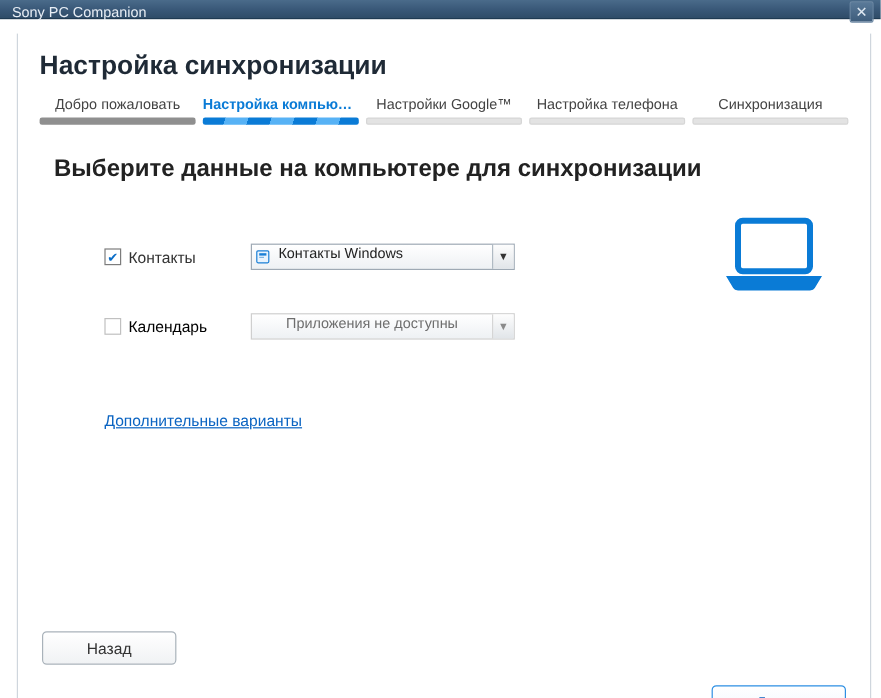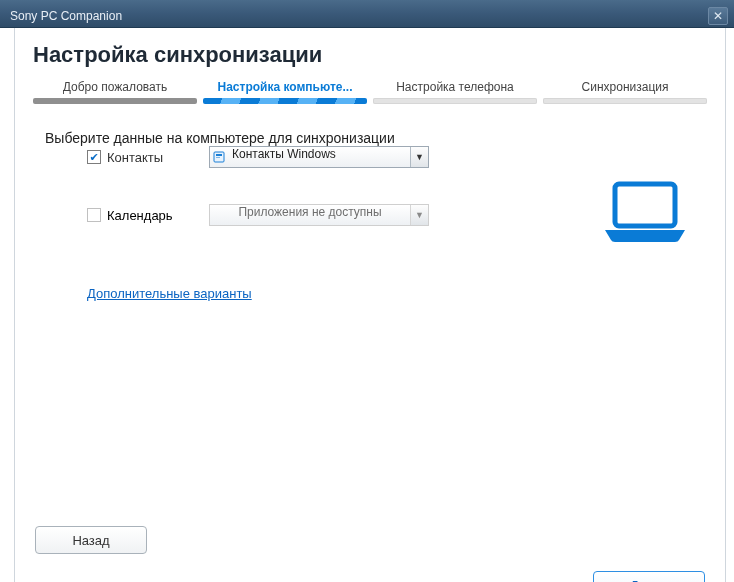--- a/index.html
+++ b/index.html
@@ -6,21 +6,21 @@
   body {
     font-family: "Segoe UI", Tahoma, Arial, sans-serif;
     font-size: 13px;
     color: #333;
     background: #fff;
     width: 734px;
     height: 582px;
     overflow: hidden;
   }
   .titlebar {
-    height: 28px;
+    height: 16px;
     background: linear-gradient(#4a6b8a 0%, #3a5979 50%, #2f4c68 100%);
     color: #e8eef5;
     display: flex;
     align-items: center;
     padding: 4px 6px 0 10px;
     font-size: 12px;
     border-bottom: 1px solid #1f3a52;
     gap: 24px;
   }
   .titlebar .title { flex: 1; }
@@ -103,23 +103,24 @@
     );
   }
   .step.future .bar { background:#e3e3e3; box-shadow:inset 0 0 0 1px #d6d6d6; }
 
   .content {
     flex:1;
     padding:26px 30px 10px 30px;
     position:relative;
   }
   .instruction {
-    font-size:14px;
-    font-weight:400;
+    font-size:20px;
+    font-weight:700;
     color:#222;
+    margin-bottom:50px;
   }
   .row {
     display:flex;
     align-items:center;
     gap:12px;
     margin-bottom:36px;
     padding-left:42px;
   }
   .checkbox-wrap {
     display:flex;
@@ -230,20 +231,24 @@
 
   <div class="page-title">Настройка синхронизации</div>
 
   <div class="steps">
     <div class="step done">
       <span class="label">Добро пожаловать</span>
       <div class="bar"></div>
     </div>
     <div class="step active">
       <span class="label">Настройка компьюте...</span>
+      <div class="bar"></div>
+    </div>
+    <div class="step future">
+      <span class="label">Настройки Google™</span>
       <div class="bar"></div>
     </div>
     <div class="step future">
       <span class="label">Настройка телефона</span>
       <div class="bar"></div>
     </div>
     <div class="step future">
       <span class="label">Синхронизация</span>
       <div class="bar"></div>
     </div>

